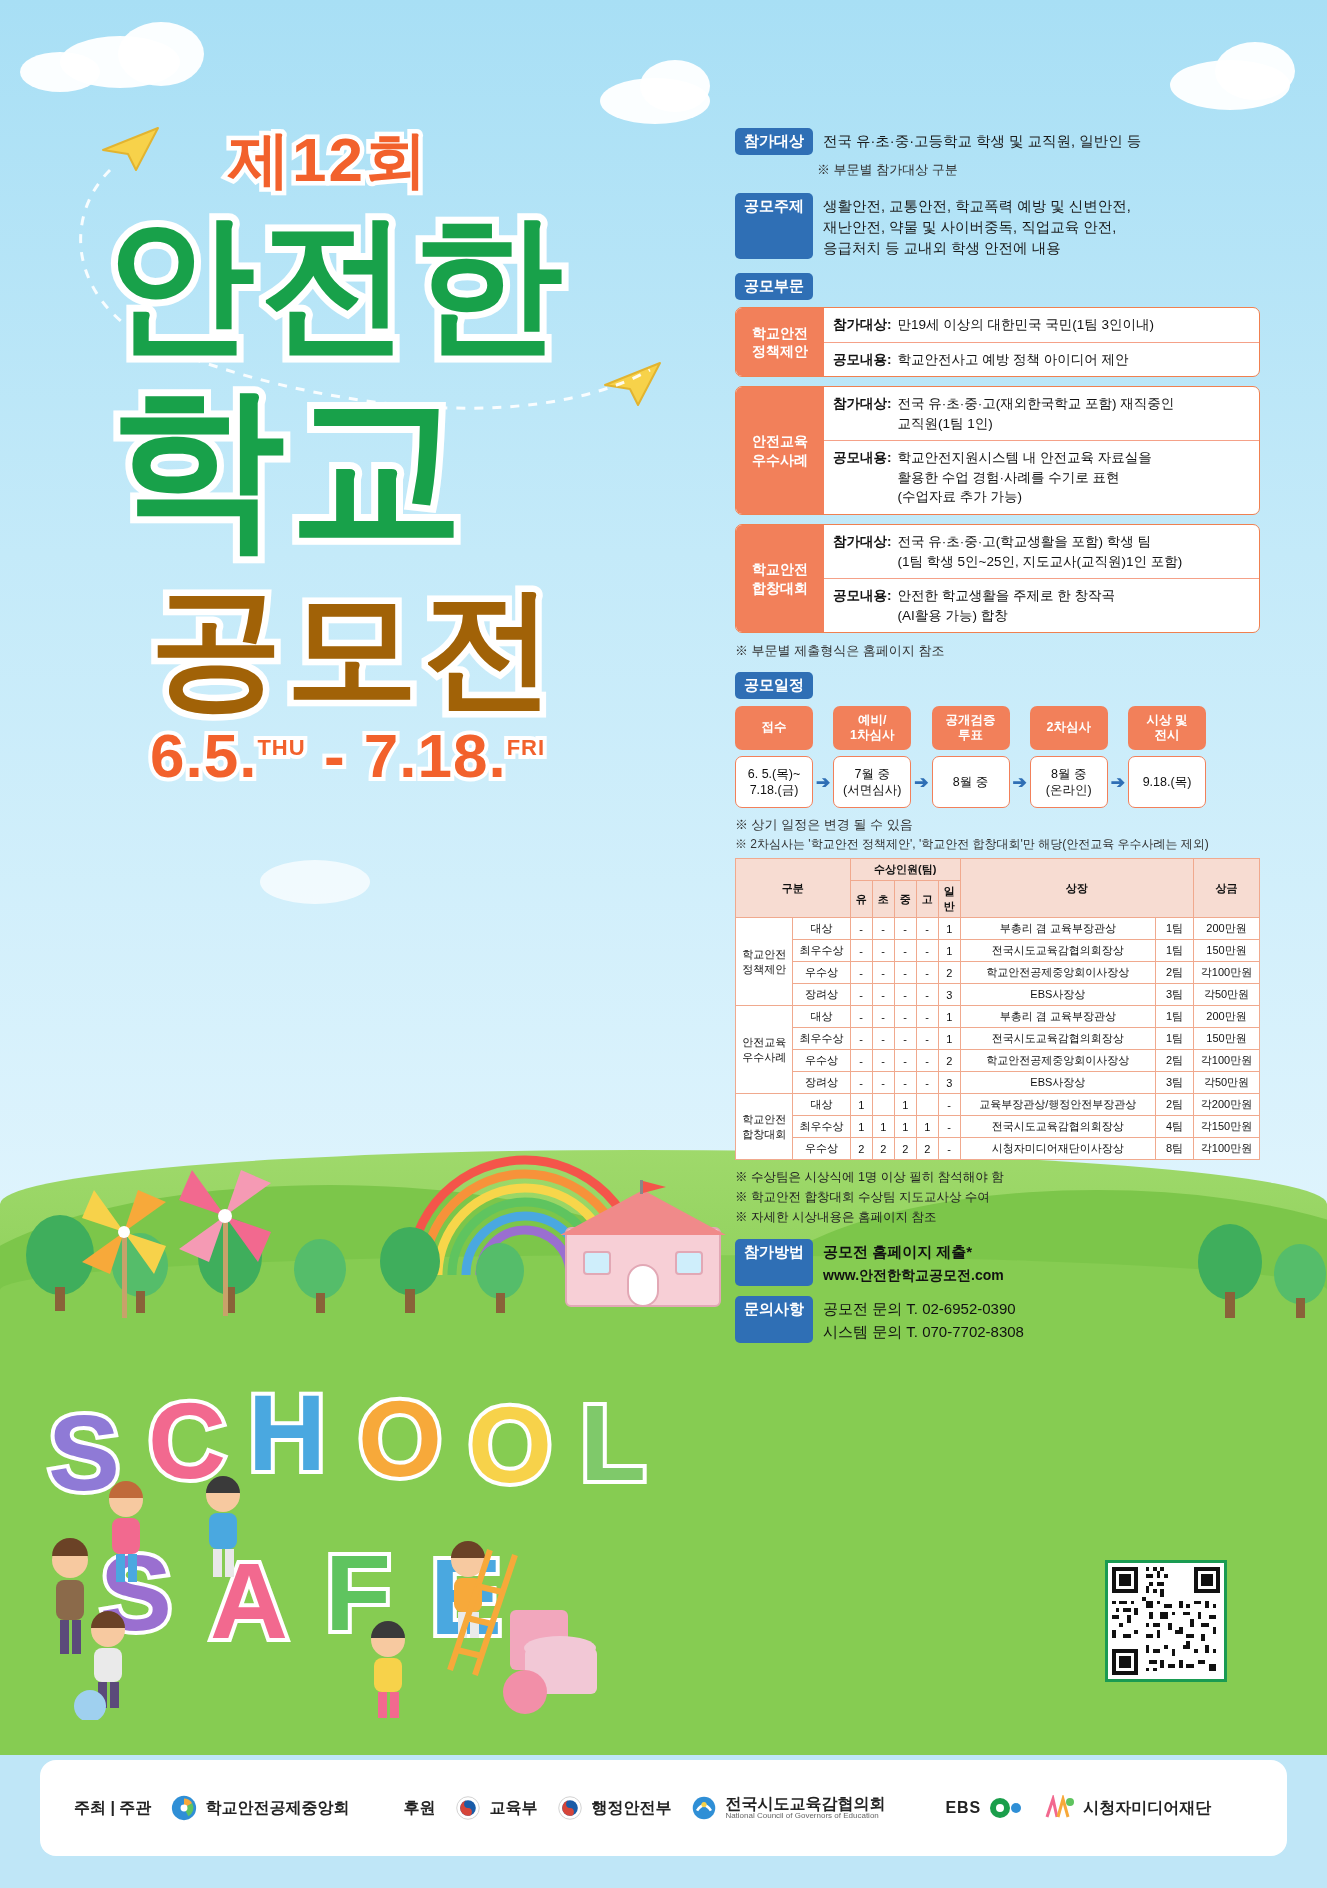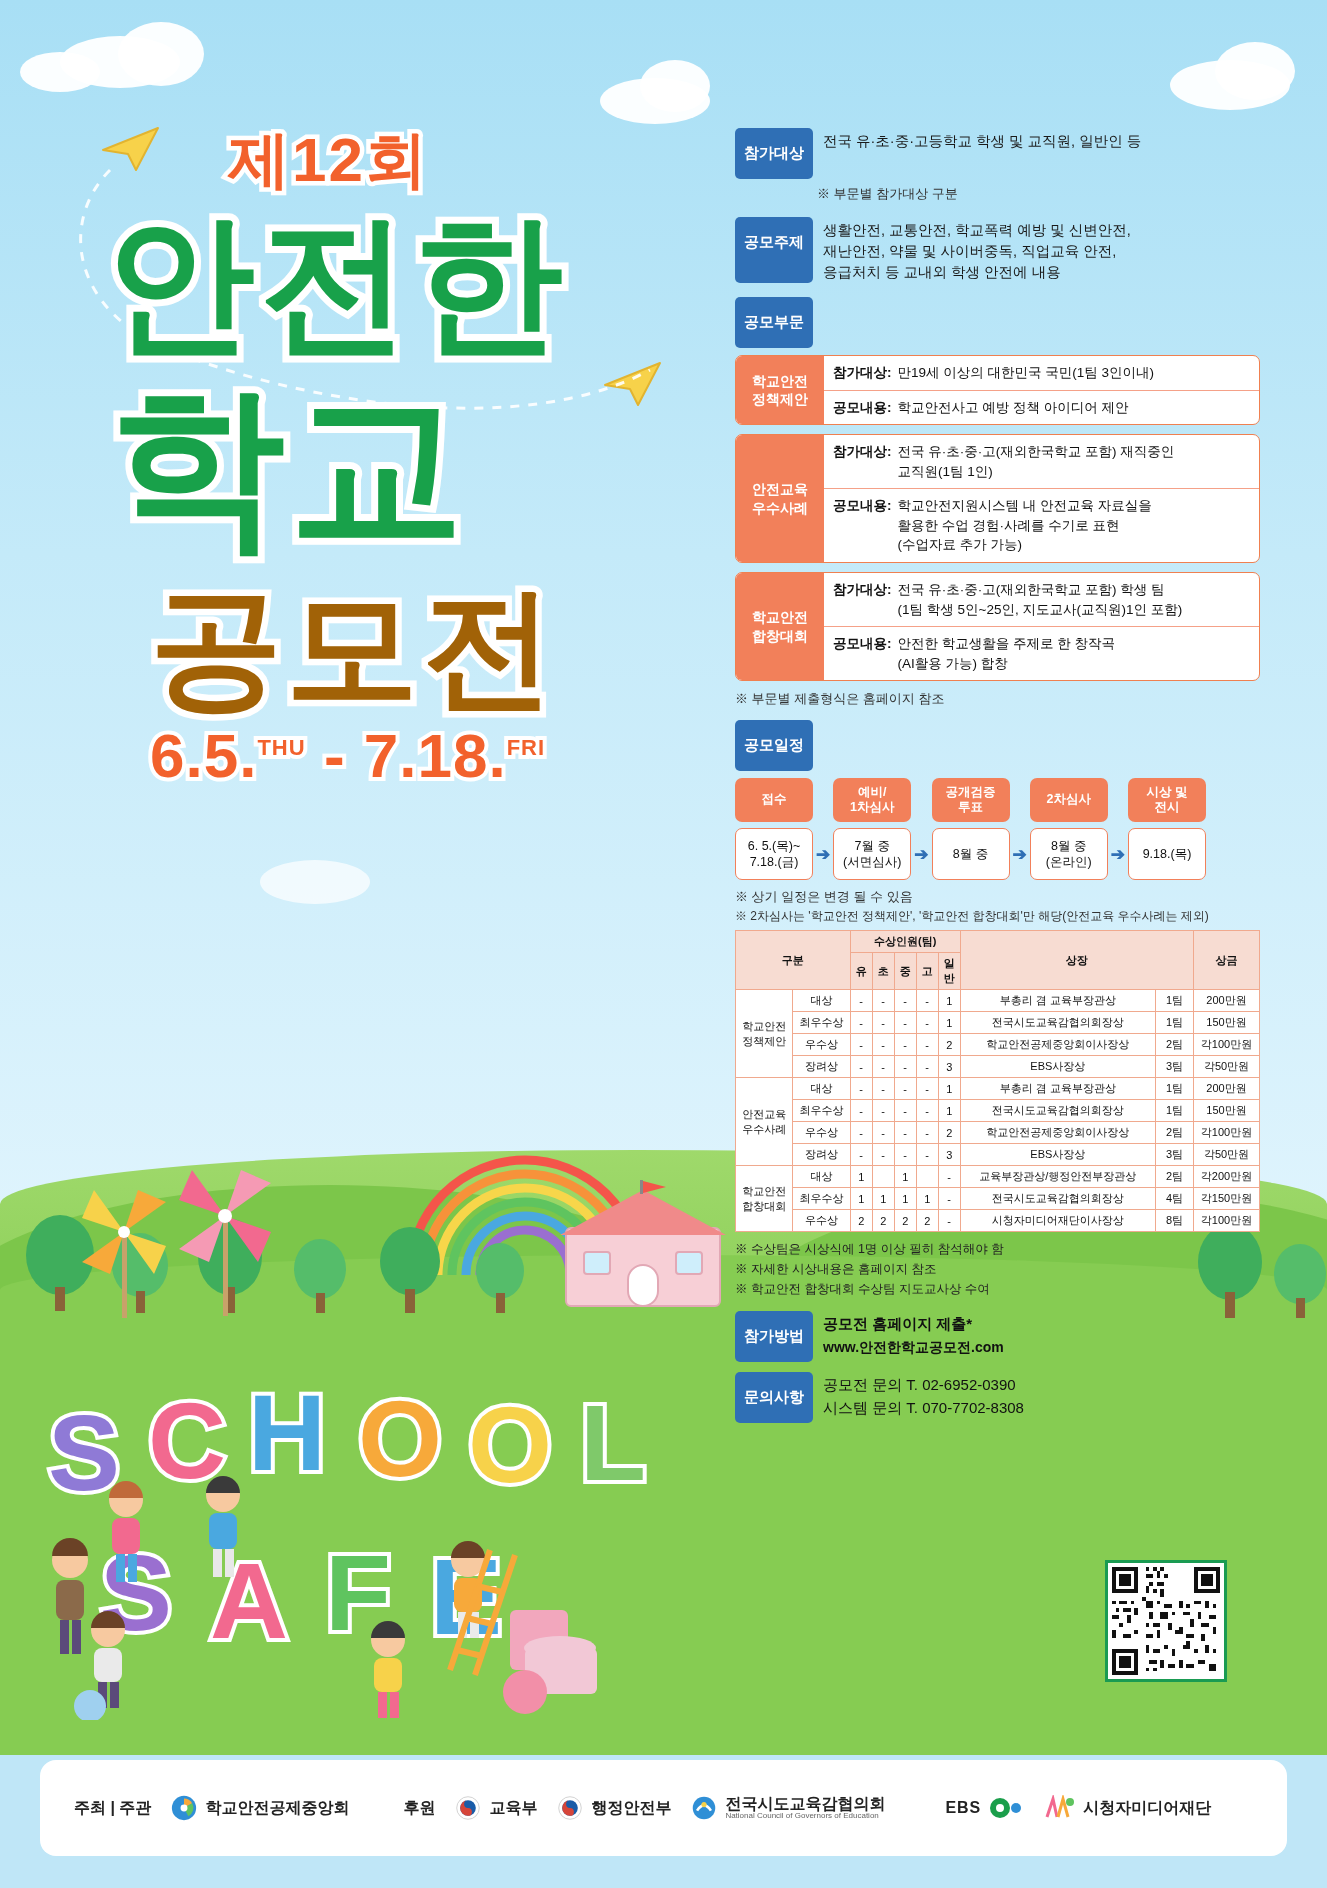--- a/index.html
+++ b/index.html
@@ -73,21 +73,21 @@
   .schoolsafe { position:absolute; left:40px; top:1370px; width:660px; height:330px; }
   .ltr {
     position:absolute; font-size:108px; font-weight:bold;
     -webkit-text-stroke:8px #fff; paint-order:stroke fill;
   }
 
   
   .right { position:absolute; left:735px; top:128px; width:525px; }
   .tag {
     display:inline-block; background:#2f6fb5; color:#fff;
-    font-size:15px; font-weight:bold; padding:16px 9px; border-radius:5px;
+    font-size:15px; font-weight:bold; padding:4px 9px; border-radius:5px;
     vertical-align:top;
   }
   .row { display:flex; gap:10px; margin-bottom:6px; }
   .row .txt { font-size:14.5px; color:#1a1a1a; line-height:1.45; }
   .note { font-size:13px; color:#333; margin:2px 0 0 0; }
 
   
   .sec-head { margin:3px 0 7px 0; }
 
   
@@ -395,21 +395,21 @@
     </div>
 
     <div class="part-box">
       <div class="part-label">
           <span style="white-space:pre-line">학교안전
 합창대회</span>
         </div>
       <div class="part-body">
         <div class="part-line">
           <span class="part-key">참가대상:</span>
-          <span style="white-space:pre-line">전국 유·초·중·고(재외한국학교 포함) 학생 팀
+          <span style="white-space:pre-line">전국 유·초·중·고(학교생활을 포함) 학생 팀
 (1팀 학생 5인~25인, 지도교사(교직원)1인 포함)</span>
         </div>
         <div class="part-line">
           <span class="part-key">공모내용:</span>
           <span style="white-space:pre-line">안전한 학교생활을 주제로 한 창작곡
 (AI활용 가능) 합창</span>
         </div>
       </div>
     </div>
 
@@ -599,22 +599,22 @@
           <td>-</td>
           <td>시청자미디어재단이사장상</td>
           <td>8팀</td>
           <td>각100만원</td>
         </tr>
       </tbody>
     </table>
 
     <div class="bottom-notes">
       <div>※ 수상팀은 시상식에 1명 이상 필히 참석해야 함</div>
+      <div>※ 학교안전 합창대회 수상팀 지도교사상 수여</div>
       <div>※ 자세한 시상내용은 홈페이지 참조</div>
-      <div>※ 학교안전 합창대회 수상팀 지도교사상 수여</div>
     </div>
 
     <div class="applyrow">
       <span class="tag">참가방법</span>
       <span class="apply-txt" style="padding-top:2px;">
         <span>공모전 홈페이지 제출*</span><br>
         <span class="apply-sub">www.안전한학교공모전.com</span>
       </span>
     </div>
 

